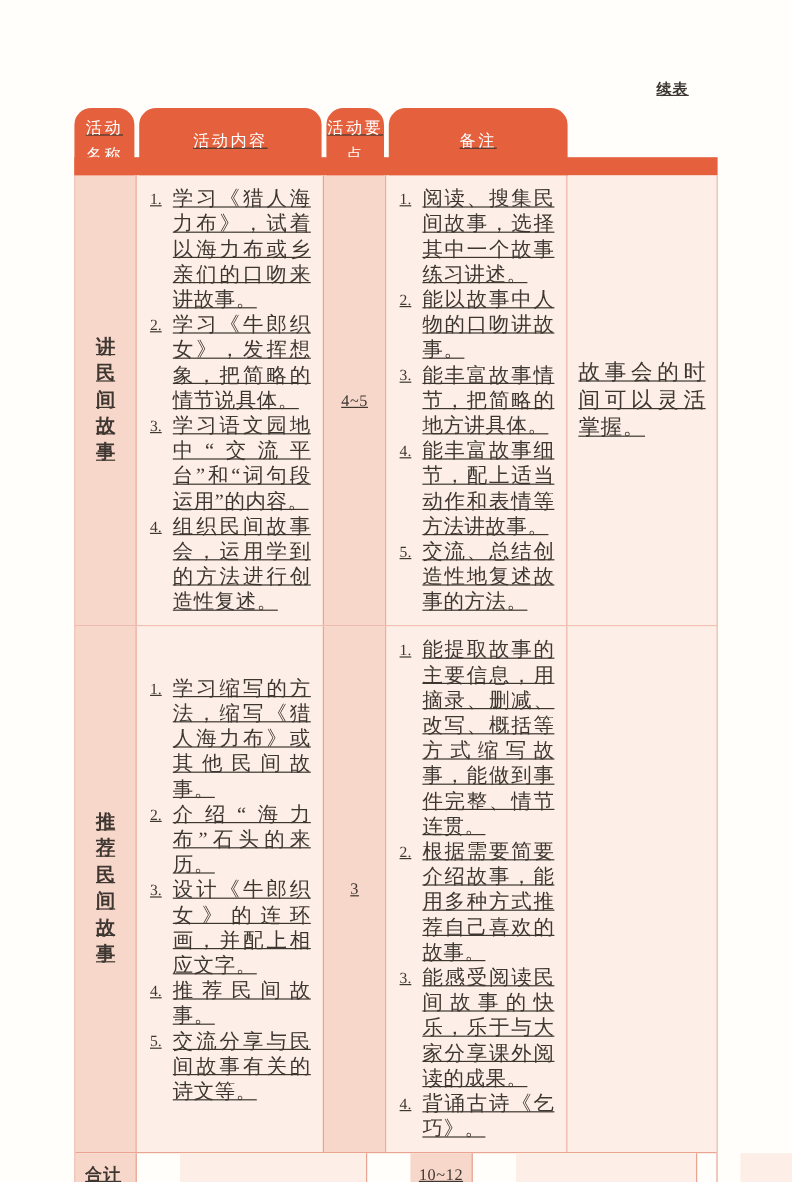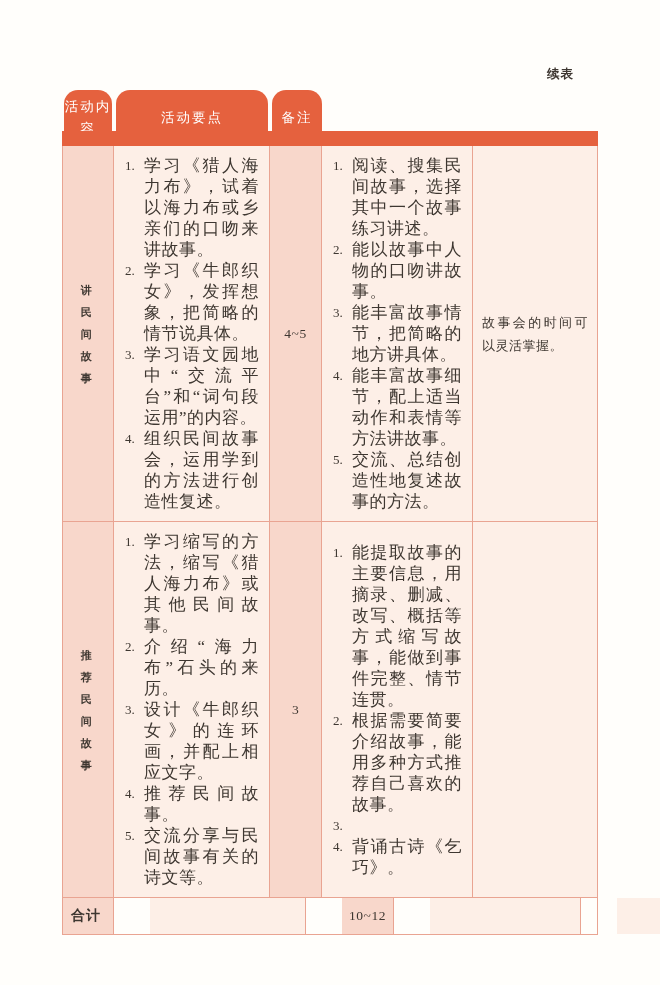--- a/index.html
+++ b/index.html
@@ -19,20 +19,21 @@
     font-family: "Liberation Serif", "DejaVu Serif", serif;
     color: var(--text_dark);
   }
   .page {
     position: relative;
     width: 660px;
     height: 985px;
     background: var(--paper);
     padding: 66px 62px 0 62px;
     overflow: hidden;
+    text-decoration: underline;
   }
   .continued {
     text-align: right;
     padding-right: 24px;
     font-family: "Liberation Sans", "DejaVu Sans", sans-serif;
     font-size: 12.5px;
     font-weight: bold;
     letter-spacing: 1px;
     margin-bottom: 7px;
   }
@@ -96,26 +97,26 @@
     border-right: 1px solid var(--grid_line);
     display: flex;
     align-items: center;
     justify-content: center;
   }
   .cell:last-child { border-right: none; }
   .cell.dark { background: var(--cell_pink_dark); }
 
   .vname {
     width: 1.3em;
-    font-size: 11px;
+    font-size: 16px;
     font-weight: bold;
     line-height: 22px;
     letter-spacing: 0;
     word-break: break-all;
-    text-align: left;
+    text-align: center;
   }
   .list { width: 100%; padding: 9px 10px 9px 11px; }
   .item { display: flex; align-items: flex-start; }
   .num {
     flex: 0 0 19px;
     font-size: 13px;
     line-height: 21px;
   }
   .txt {
     flex: 1 1 auto;
@@ -125,21 +126,21 @@
     text-align: justify;
     text-justify: inter-character;
   }
   .hours {
     font-size: 13.5px;
     letter-spacing: 0.5px;
   }
   .note {
     width: 100%;
     padding: 0 9px;
-    font-size: 13px;
+    font-size: 18px;
     line-height: 23px;
     letter-spacing: 0.5px;
     text-align: justify;
     text-justify: inter-character;
   }
   .total-label-cell { justify-content: flex-start; padding-left: 8px; }
   .total-label {
     font-size: 14px;
     font-weight: bold;
     letter-spacing: 1px;
@@ -171,20 +172,24 @@
 </head>
 <body>
 
 <div class="page">
 
   <div class="continued">续表</div>
 
   <div class="activity-table">
 
     <div class="thead">
+      <div class="tab first">
+        <span class="tab-label">活动
+名称</span>
+      </div>
       <div class="tab">
         <span class="tab-label">活动内容</span>
       </div>
       <div class="tab">
         <span class="tab-label">活动要点</span>
       </div>
       <div class="tab last">
         <span class="tab-label">备注</span>
       </div>
       <div class="band"></div>
@@ -284,20 +289,21 @@
               <div class="item">
               <span class="num">1.</span>
               <span class="txt">能提取故事的主要信息，用摘录、删减、改写、概括等方式缩写故事，能做到事件完整、情节连贯。</span>
             </div>
               <div class="item">
               <span class="num">2.</span>
               <span class="txt">根据需要简要介绍故事，能用多种方式推荐自己喜欢的故事。</span>
             </div>
               <div class="item">
               <span class="num">3.</span>
+              <span class="txt">能感受阅读民间故事的快乐，乐于与大家分享课外阅读的成果。</span>
             </div>
               <div class="item">
               <span class="num">4.</span>
               <span class="txt">背诵古诗《乞巧》。</span>
             </div>
             </div>
         </div>
         <div class="cell">
           <div class="note"></div>
         </div>

